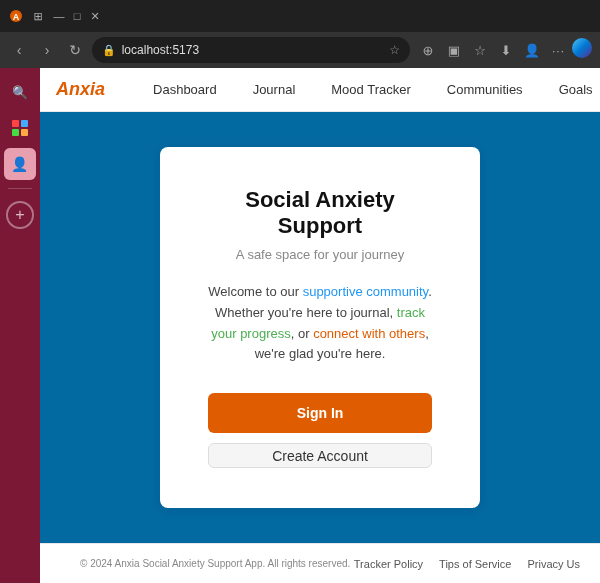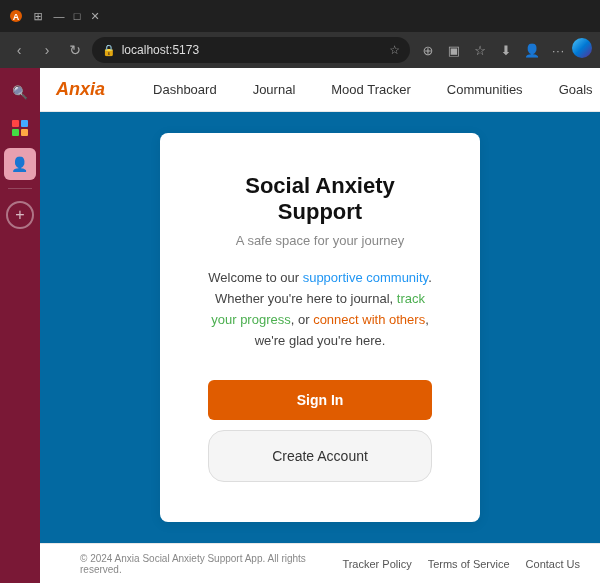--- a/index.html
+++ b/index.html
@@ -289,25 +289,25 @@
       font-size: 14px;
       font-weight: 600;
       cursor: pointer;
       margin-bottom: 10px;
       display: flex;
       align-items: center;
       justify-content: center;
     }
     .btn-secondary {
       width: 100%;
-      height: 52px;
+      height: 25px;
       background: #f5f5f5;
       color: #333;
       border: 1px solid #ddd;
-      border-radius: 16px;
+      border-radius: 6px;
       font-size: 14px;
       cursor: pointer;
       display: flex;
       align-items: center;
       justify-content: center;
     }
 
     
     .page-footer {
       background: #fff;
@@ -427,18 +427,18 @@
         </div>
         <button class="btn-primary">Sign In</button>
         <button class="btn-secondary">Create Account</button>
       </div>
     </div>
 
     <footer class="page-footer">
       <span class="footer-copy">© 2024 Anxia Social Anxiety Support App. All rights reserved.</span>
       <div class="footer-links">
         <a class="footer-link">Tracker Policy</a>
-        <a class="footer-link">Terms of Service</a>
-        <a class="footer-link">Contact Us</a>
+        <a class="footer-link">Tips of Service</a>
+        <a class="footer-link">Privacy Us</a>
       </div>
     </footer>
   </div>
 </div>
 
 </body></html>

